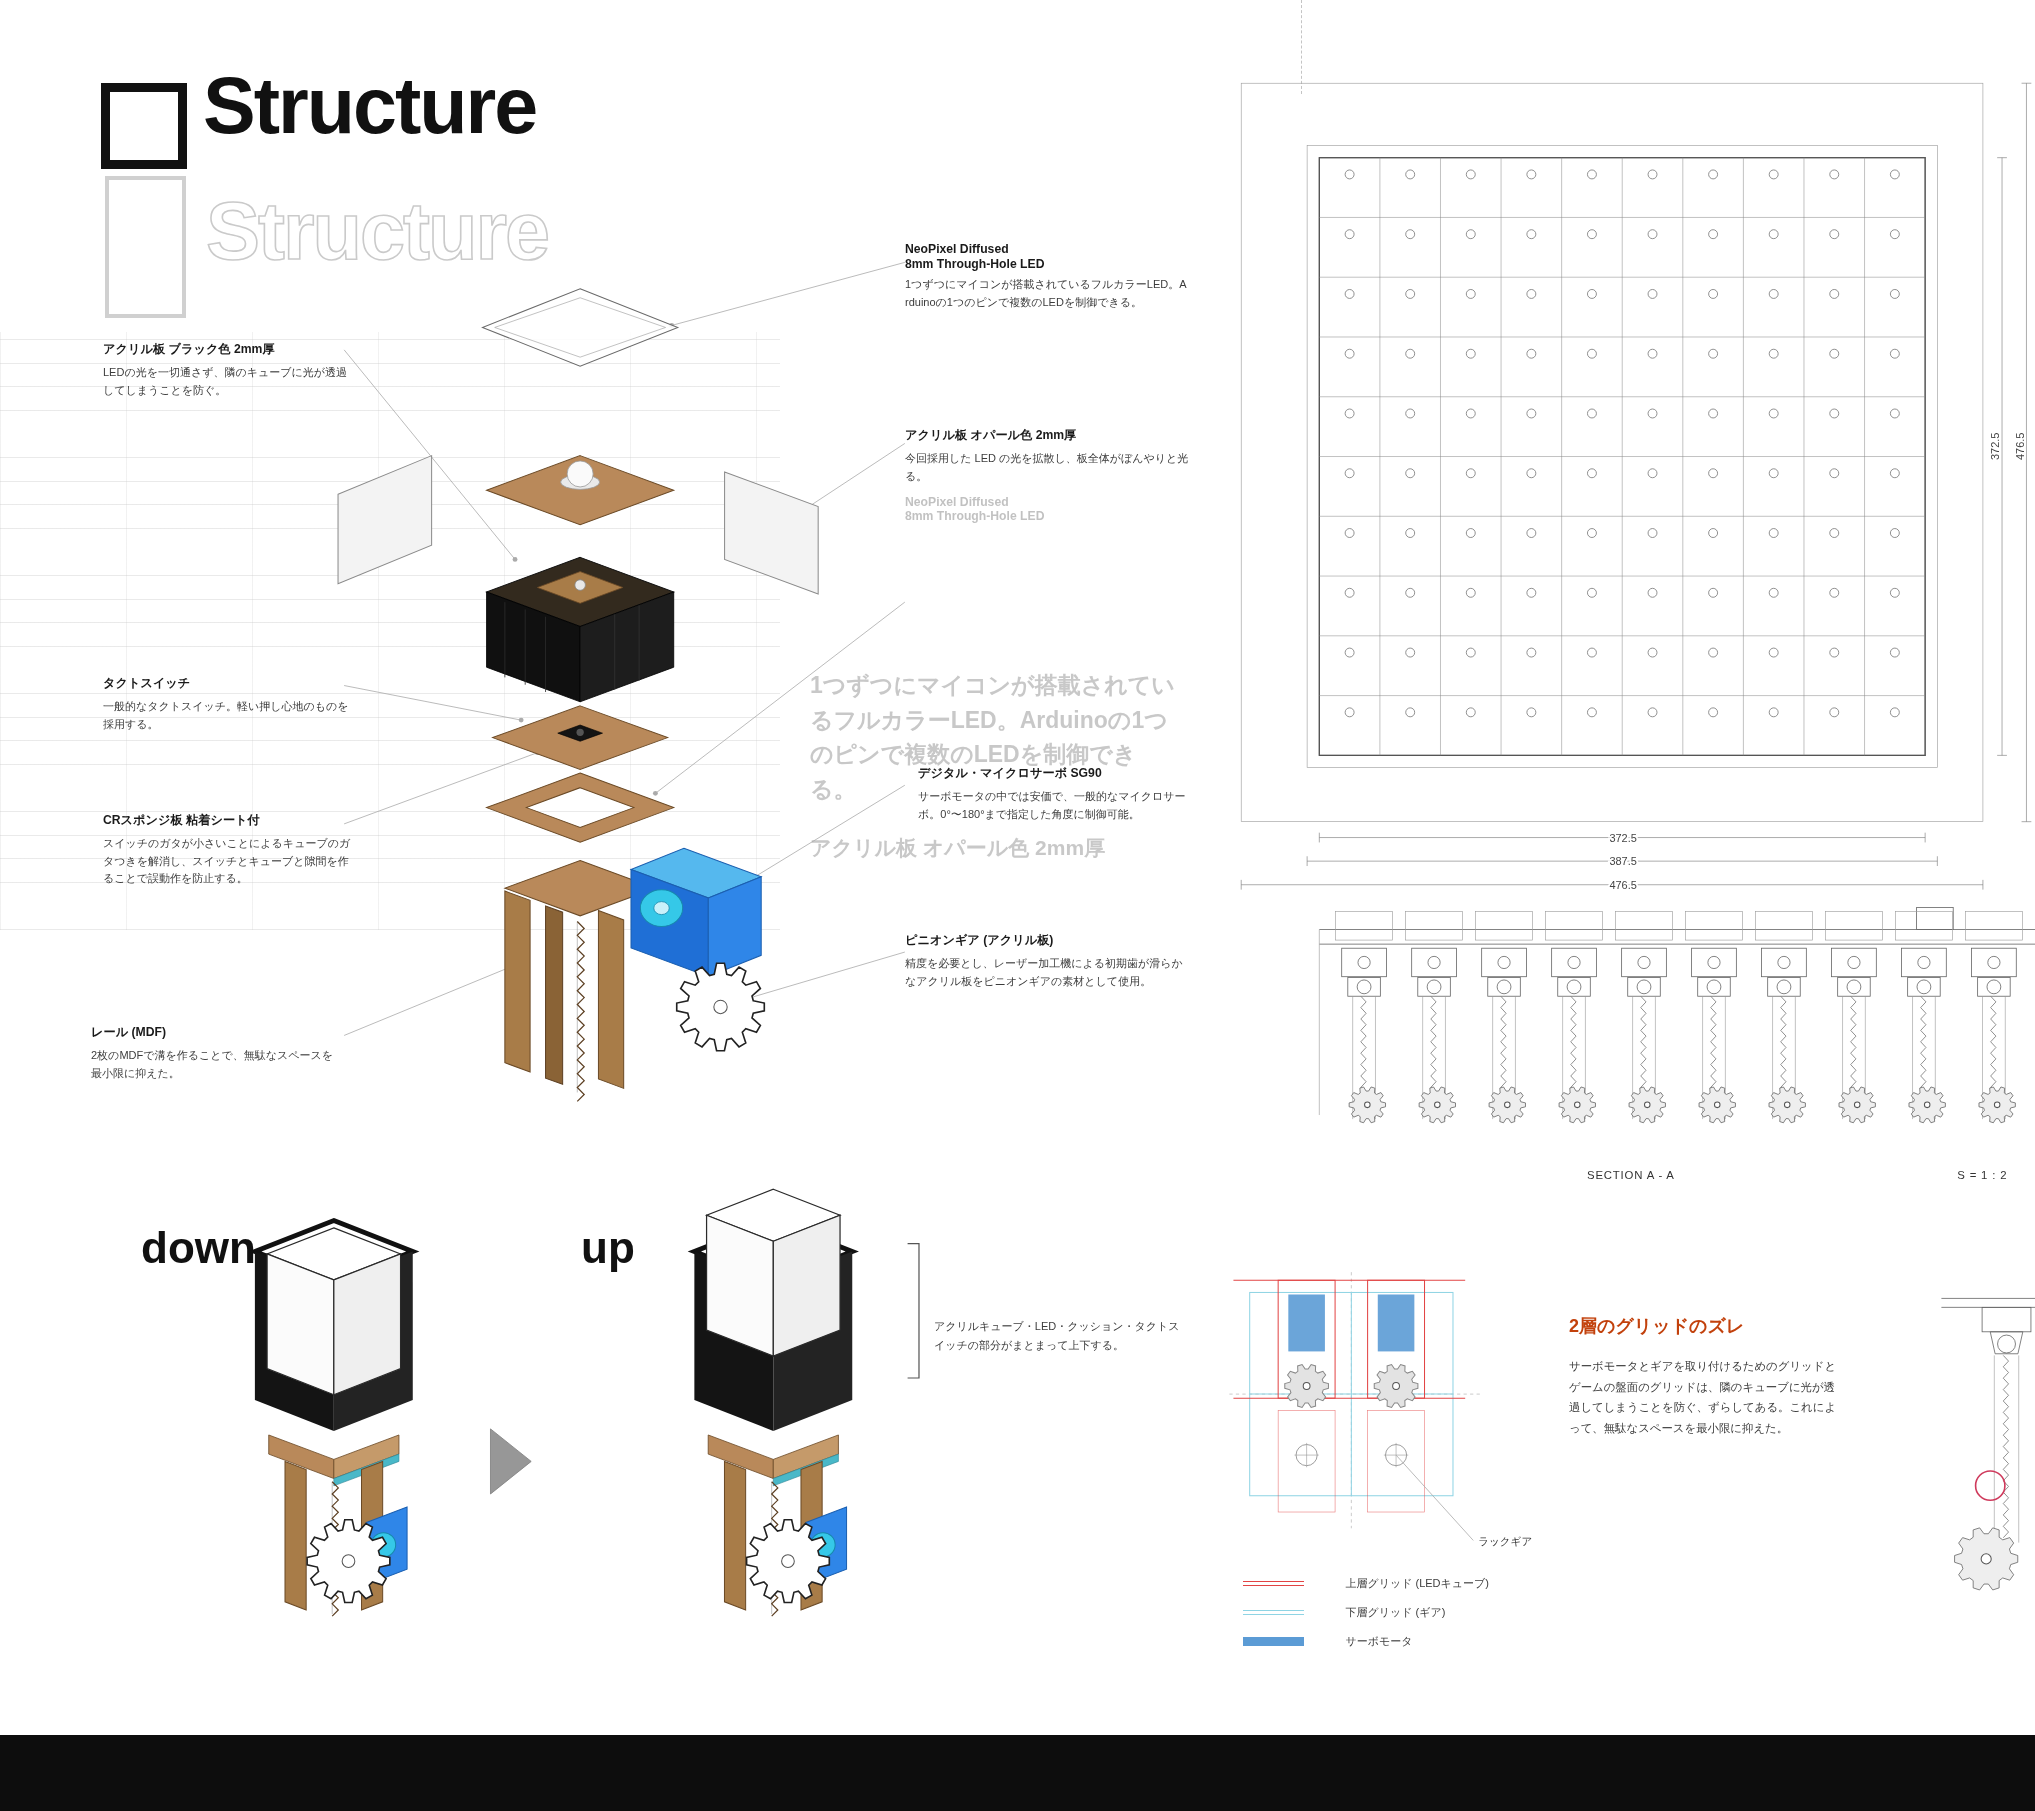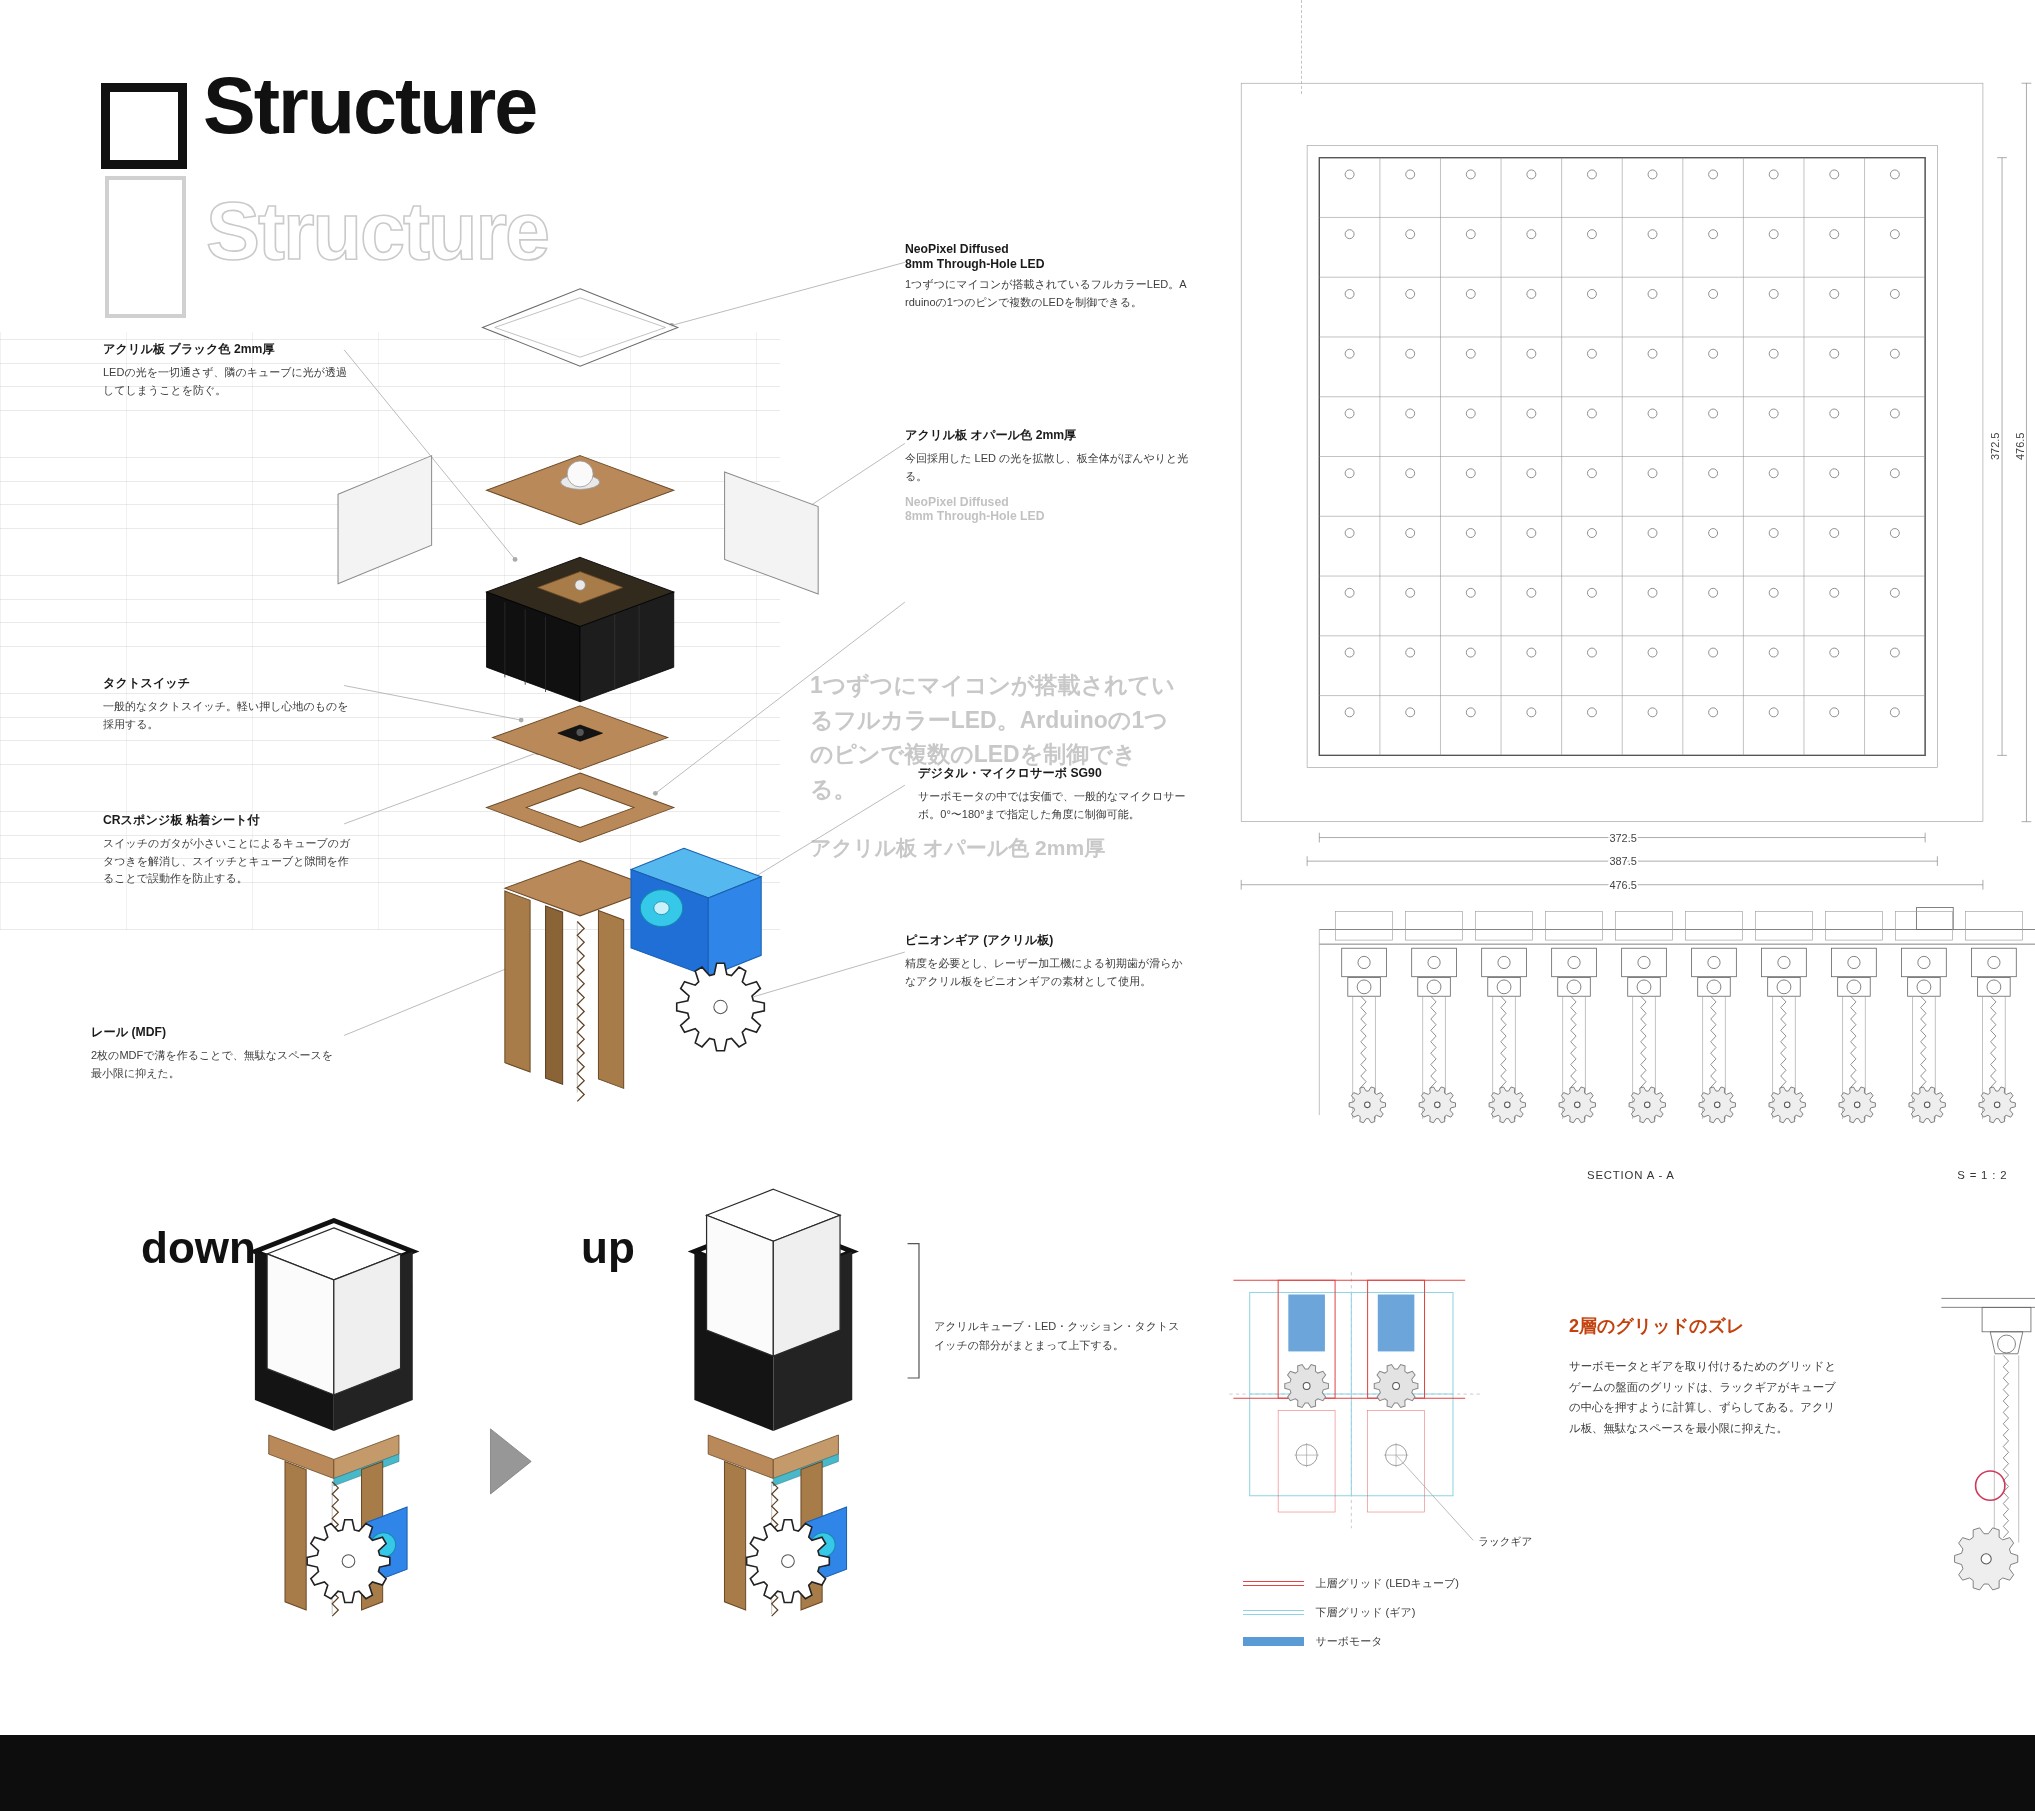--- a/index.html
+++ b/index.html
@@ -31,21 +31,21 @@
   .callout .co-b{font-size:11px;line-height:1.62;color:#3c3c3c;}
   .callout-r{width:285px;}
 
   
   .updown-label{font-size:44px;font-weight:800;color:#111;}
   .updown-note{font-size:11px;line-height:1.7;color:#3c3c3c;width:256px;}
 
   
   .blk-h{font-size:18px;font-weight:800;color:#c2410c;margin:0 0 18px 0;}
   .blk-b{font-size:11.4px;line-height:1.8;color:#3c3c3c;}
-  .legend-row{display:flex;align-items:center;margin-bottom:14px;}
+  .legend-row{display:flex;align-items:center;margin-bottom:14px;gap:30px;}
   .legend-swatch{width:61px;height:8.1px;margin-right:11.4px;box-sizing:border-box;}
   .sw-red{border-top:1.6px solid #e24444;border-bottom:1.6px solid #e24444;height:5.7px;}
   .sw-cyan{border-top:1.6px solid #8fd4e4;border-bottom:1.6px solid #8fd4e4;height:5.7px;}
   .sw-blue{background:#5b9bd5;}
   .legend-label{font-size:11px;color:#3c3c3c;}
   .bar-bottom{left:0;top:1735px;width:2564px;height:77px;background:#0d0d0d;z-index:9;}
   .fold-line{left:1301px;top:0;width:0;height:94px;border-left:0.8px dashed #c4c4c4;}
 
   
   svg{position:absolute;overflow:visible;}
@@ -608,21 +608,21 @@
       <div class="legend-label">下層グリッド (ギア)</div>
     </div>
     <div class="legend-row">
       <div class="legend-swatch sw-blue"></div>
       <div class="legend-label">サーボモータ</div>
     </div>
   </div>
 
   <div class="abs" style="left:1569px;top:1314px;width:269px;">
     <div class="blk-h jp">2層のグリッドのズレ</div>
-    <div class="blk-b jp">サーボモータとギアを取り付けるためのグリッドとゲームの盤面のグリッドは、ラックギアがキューブの中心を押すように計算し、ずらしてある。アクリル板、無駄なスペースを最小限に抑えた。</div>
+    <div class="blk-b jp">サーボモータとギアを取り付けるためのグリッドとゲームの盤面のグリッドは、隣のキューブに光が透過してしまうことを防ぐ、ずらしてある。これによって、無駄なスペースを最小限に抑えた。</div>
   </div>
 
   <svg viewBox="0 0 660 1000" style="left:1929px;top:1274px;width:269px;height:407px;">
     <line class="ln" x1="30" y1="60" x2="620" y2="60"></line>
     <line class="ln" x1="30" y1="82" x2="620" y2="82"></line>
     <rect x="130" y="82" width="120" height="60" class="ln"></rect>
     <path d="M150,142 L230,142 L218,196 L162,196 Z" class="ln"></path>
     <circle cx="190" cy="172" r="22" class="ln"></circle>
     <line class="ln-thin" x1="160" y1="200" x2="160" y2="660"></line>
     <line class="ln-thin" x1="220" y1="200" x2="220" y2="660"></line>

